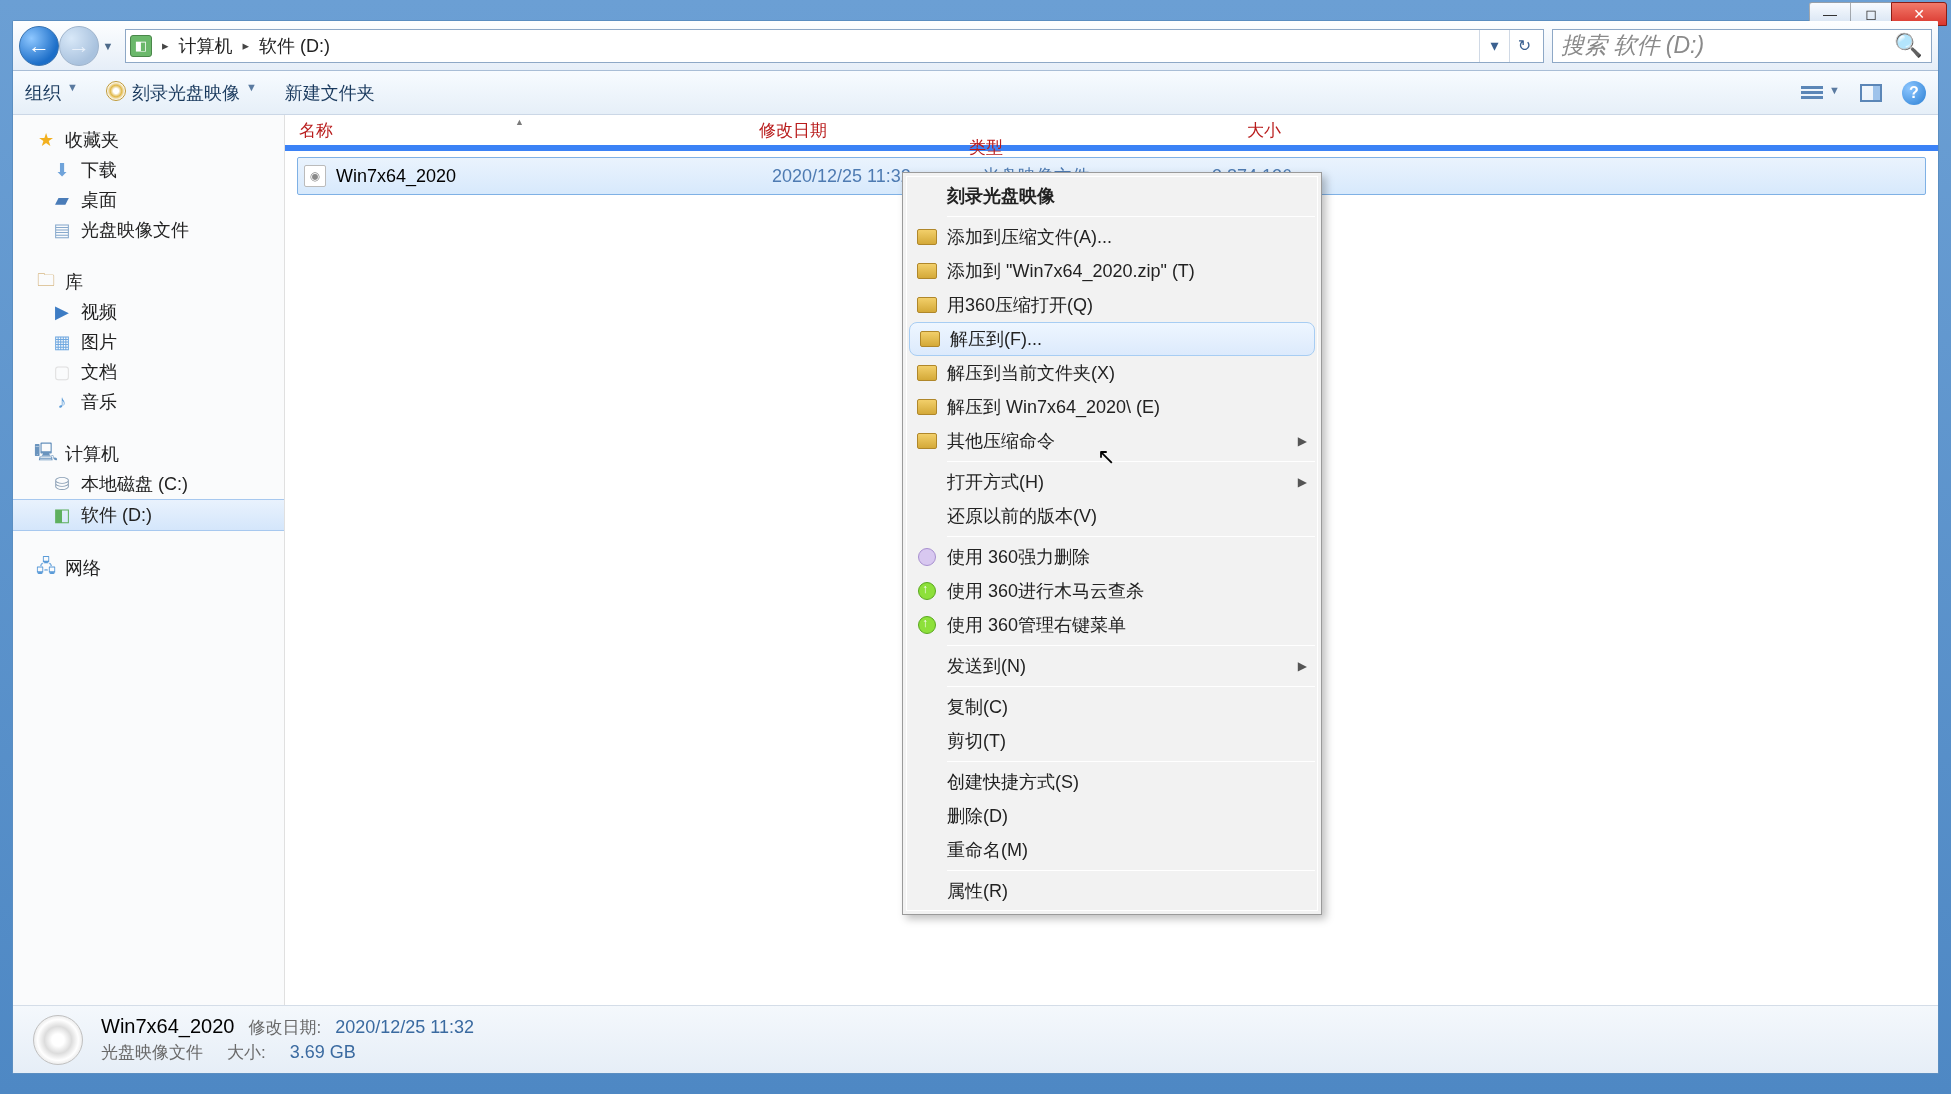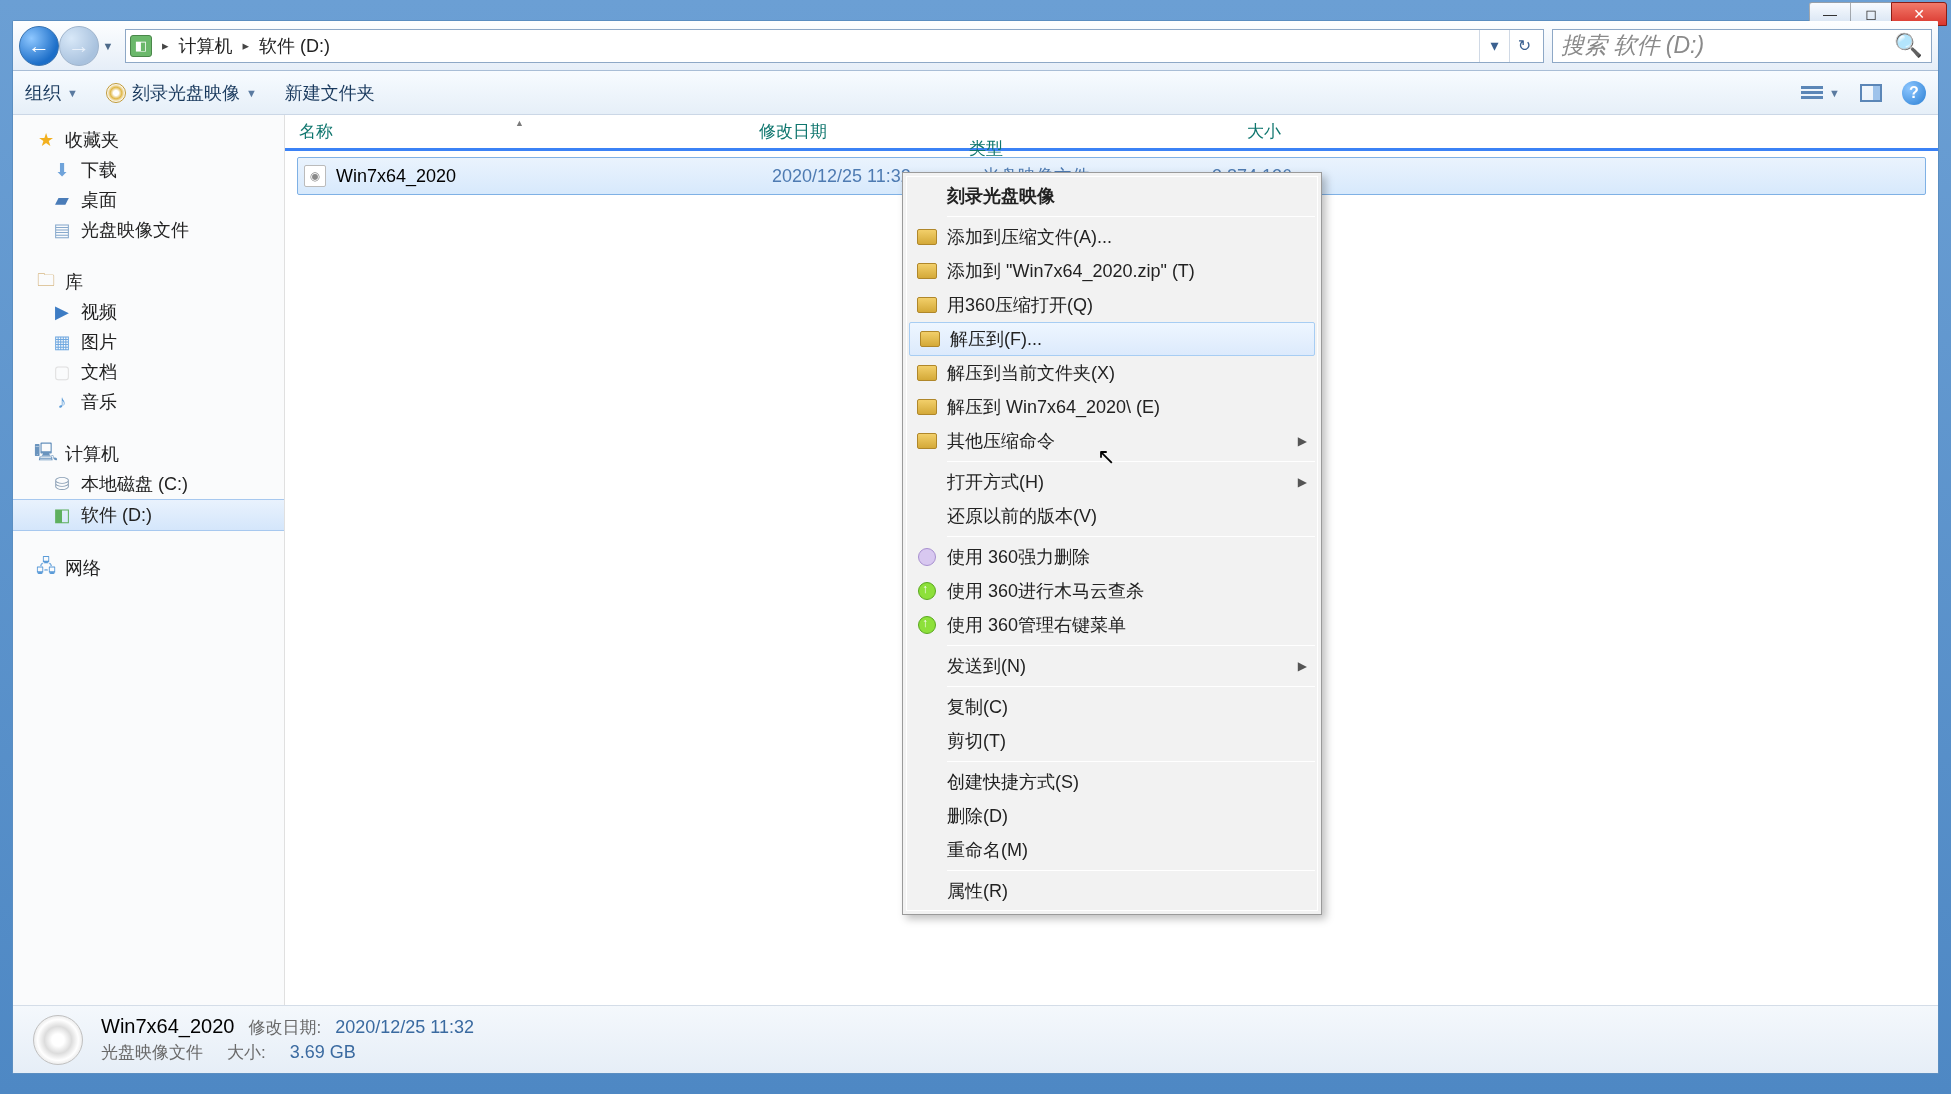--- a/index.html
+++ b/index.html
@@ -75,21 +75,21 @@
       display:flex; align-items:center; padding:0 8px; color:#8a8a8a; font-size:23px; font-style:italic;
     }
     .search .sicon{ margin-left:auto; color:#5a83b5; font-style:normal;}
     
     .toolbar {
       height: 44px;
       background: linear-gradient(#f7fbff,#e6eff8);
       border-bottom: 1px solid #cbd7e6;
       display:flex; align-items:center; padding: 0 12px; gap:28px;
     }
-    .tbtn { font-size:18px; color:#1a3a5e; display:inline-flex; align-items:center; gap:6px;}
+    .tbtn { font-size:18px; color:#1a3a5e; display:inline-flex; gap:6px;}
     .tbtn .tarr{font-size:11px;color:#5a7aa0;}
     .disc-ico{width:20px;height:20px;border-radius:50%;background:radial-gradient(circle,#fff 20%,#e0b84a 45%,#fff 70%,#d0ab42 90%);border:1px solid #c09a38;}
     .toolbar-right{margin-left:auto;display:flex;align-items:center;gap:20px;}
     .view-ico{width:22px;height:18px;display:inline-flex;flex-direction:column;gap:2px;justify-content:center;}
     .view-ico span{height:3px;background:#5b86b7;}
     .pane-ico{width:22px;height:18px;border:2px solid #5b86b7;position:relative;}
     .pane-ico::after{content:"";position:absolute;right:0;top:0;bottom:0;width:7px;background:#9ec3eb;}
     .help-ico{width:24px;height:24px;border-radius:50%;background:radial-gradient(circle at 30% 30%,#8cc6ff,#2a7fd4);color:#fff;display:inline-flex;align-items:center;justify-content:center;font-weight:bold;font-size:16px;}
     
     .body { flex:1; display:flex; overflow:hidden; position:relative;}
@@ -108,21 +108,21 @@
     .vid{color:#3d7cc4;}
     .pic{color:#6fa8e0;}
     .doc{color:#e0e0e0;}
     .mus{color:#5a9bd8;}
     .comp{color:#6a94be;}
     .cdrive{color:#8a9fb5;}
     .ddrive{color:#5fb05f;}
     .net{color:#5a9bd8;}
     
     .content{flex:1;display:flex;flex-direction:column;position:relative;}
-    .col-head{height:36px;display:flex;align-items:center;border-bottom:3px solid #3b82f6;font-size:17px;color:#0f766e;}
+    .col-head{height:36px;display:flex;align-items:center;border-bottom:6px solid #3b82f6;font-size:17px;color:#b91c1c;}
     .ch{padding:0 14px;}
     .ch.name{width:460px;position:relative;}
     .ch.name::after{content:"▲";font-size:9px;color:#7a7a7a;position:absolute;top:-2px;left:50%;}
     .ch.date{width:210px;}
     .ch.type{width:210px;margin-top:34px;}
     .ch.size{width:130px;text-align:right;}
     
     .file-row{display:flex;align-items:center;height:38px;margin:6px 12px 0 12px;border:1px solid #7fb1e5;background:linear-gradient(#eaf3fd,#d7e9fc);font-size:18px;border-radius:2px;}
     .fr-ico{width:22px;height:22px;margin:0 10px 0 6px;border:1px solid #bbb;background:#fff;border-radius:2px;display:inline-flex;align-items:center;justify-content:center;font-size:12px;color:#888;}
     .fr.name{width:436px;color:#000;}
@@ -133,21 +133,21 @@
     .context-menu{
       position:absolute; left:617px; top:57px; width:420px;
       background:#f2f2f2; border:1px solid #9a9a9a;
       box-shadow: 4px 4px 8px rgba(0,0,0,.25);
       padding:3px;
       z-index:100;
     }
     .cm-inner{border:1px solid #fff;padding:2px 0;}
     .cm-item{display:flex;align-items:center;height:34px;font-size:18px;color:#222;padding-right:10px;position:relative;}
     .cm-item.bold{font-weight:bold;}
-    .cm-item.hover{background:linear-gradient(#eef6ff,#dceafc);border:1px solid #a7cdf3;border-radius:2px;margin:0 2px;}
+    .cm-item.hover{background:linear-gradient(#eef6ff,#dceafc);border:1px solid #a7cdf3;border-radius:8px;margin:0 2px;}
     .cm-icon{width:40px;display:inline-flex;align-items:center;justify-content:center;font-size:16px;}
     .cm-sep{height:1px;background:#d4d4d4;margin:3px 2px 3px 40px;border-bottom:1px solid #fff;}
     .cm-sub{margin-left:auto;font-size:12px;color:#555;}
     .zip-ico{width:20px;height:16px;background:linear-gradient(#f2cf6a,#d4a938);border:1px solid #b0872a;border-radius:2px;}
     .unlock-ico{width:18px;height:18px;background:#f0d070;border:1px solid #c0a040;border-radius:2px;}
     .del-ico{width:18px;height:18px;background:#d8c8f0;border-radius:50%;border:1px solid #a890d0;}
     .scan-ico{width:18px;height:18px;background:#8de03a;border-radius:50%;border:1px solid #5aa820;position:relative;}
     .scan-ico::after{content:"↑";color:#fff;font-size:12px;position:absolute;left:3px;top:-1px;}
     
     .cursor{position:absolute;left:812px;top:329px;font-size:22px;color:#000;z-index:200;pointer-events:none;}

